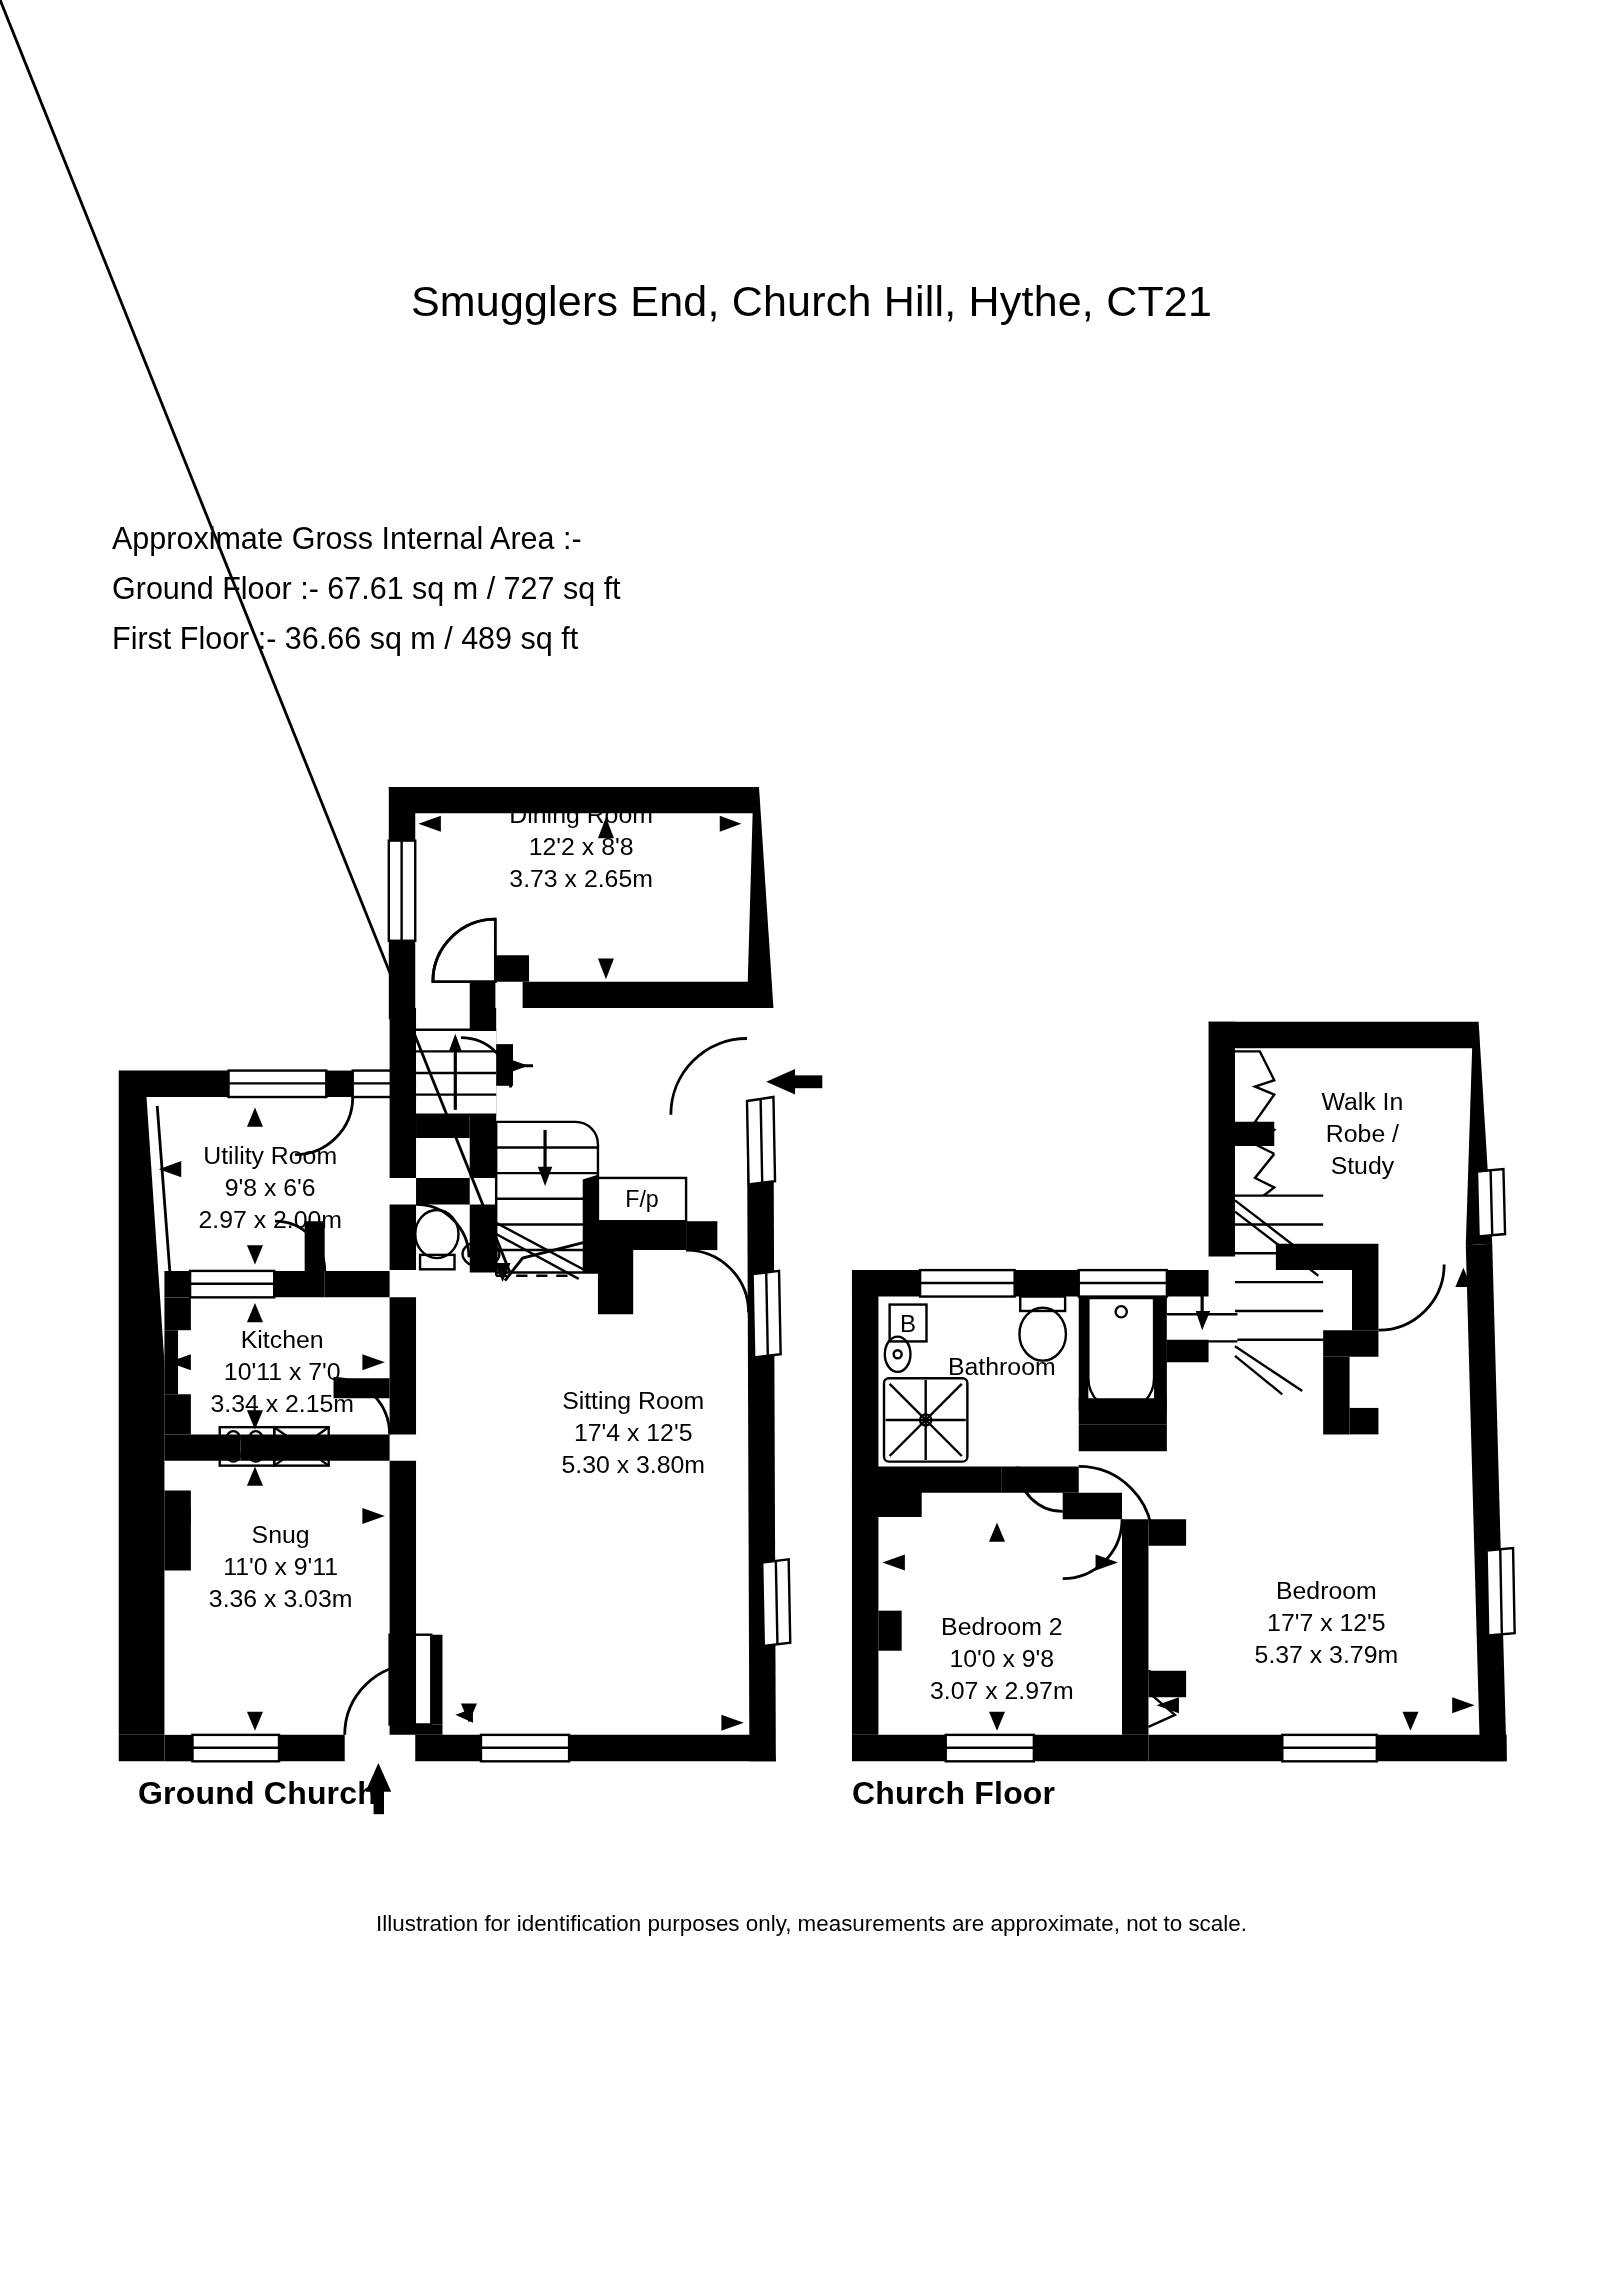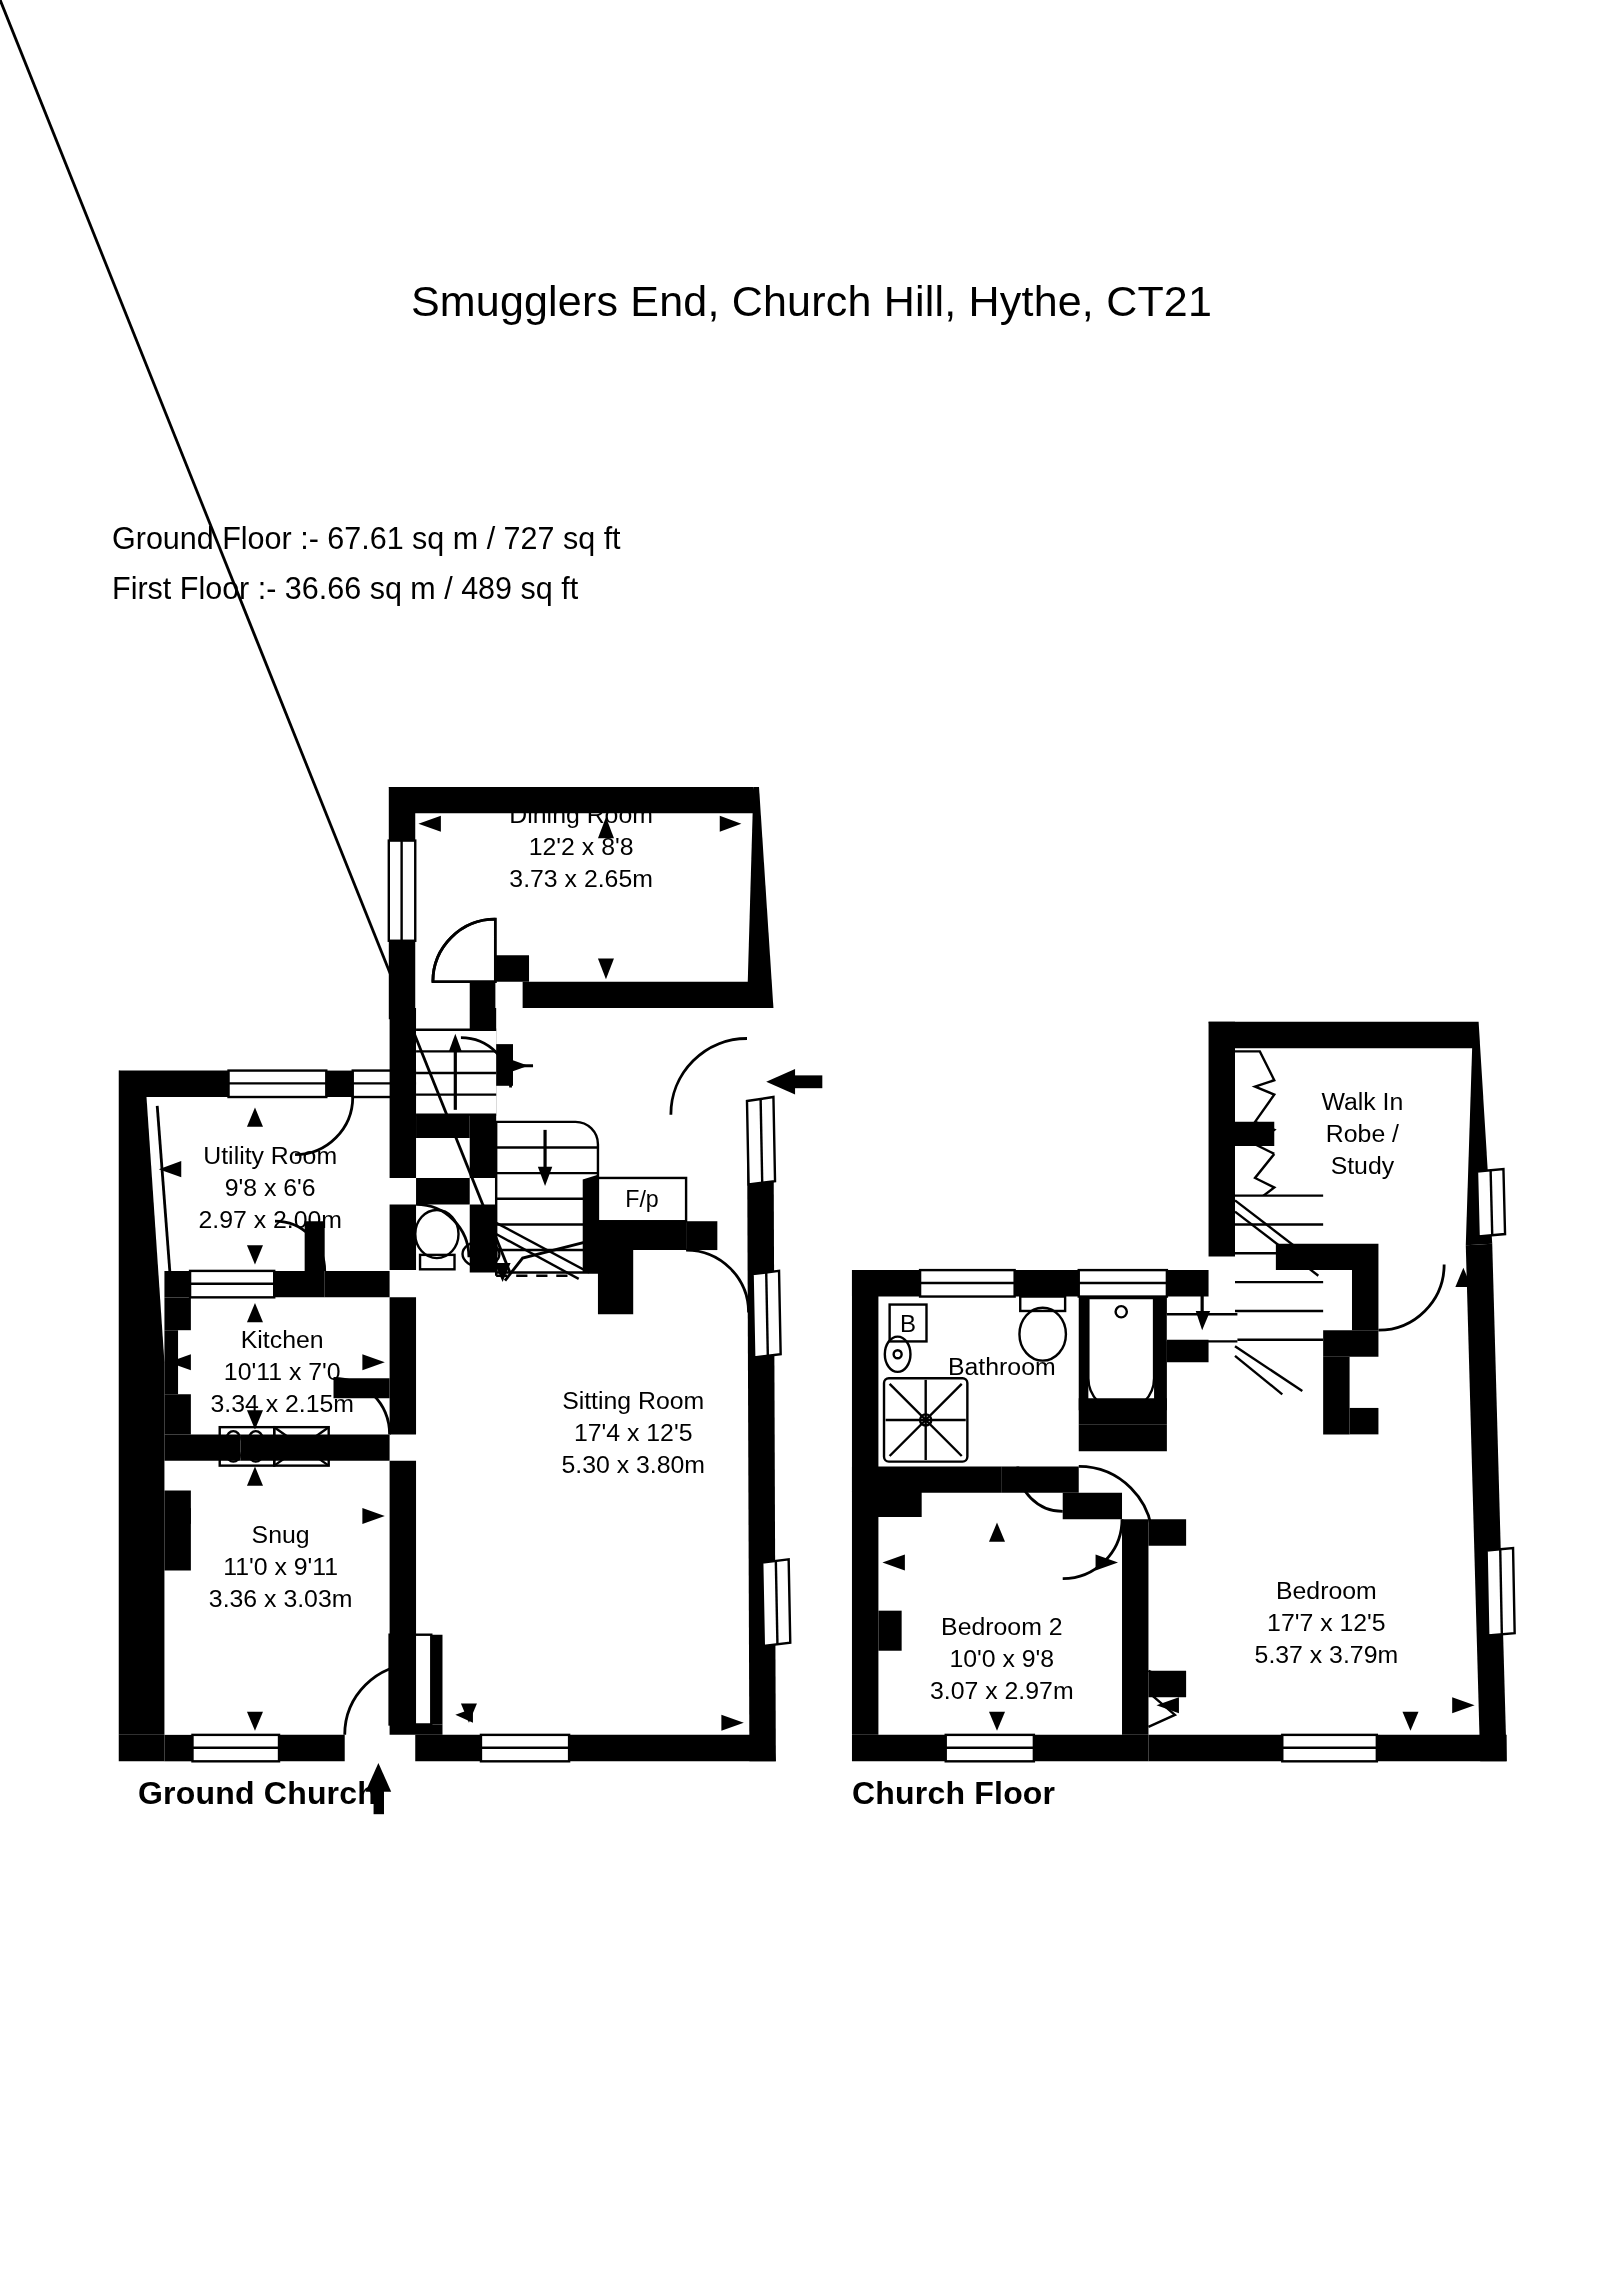--- a/index.html
+++ b/index.html
@@ -42,28 +42,30 @@
   .btxt{font-family:"Liberation Sans",sans-serif;font-size:30px;text-anchor:middle;fill:#000;}
 </style>
 </head>
 <body>
 
 <div class="page">
 
   <div id="title">Smugglers End, Church Hill, Hythe, CT21</div>
 
   <div id="areas">
+    <div>Approximate Gross Internal Area :-</div>
     <div>Ground Floor :- 67.61 sq m / 727 sq ft</div>
     <div>First Floor :- 36.66 sq m / 489 sq ft</div>
   </div>
 
   <div class="floor-label" id="gf-label">Ground Church</div>
   <div class="floor-label" id="ff-label">Church Floor</div>
 
   <div id="footer">
+    <div>Illustration for identification purposes only, measurements are approximate, not to scale.</div>
   </div>
 
   <svg id="plan" viewBox="0 0 2025 2864">
 
     <g>
 
       <polygon class="wall" points="485,982 940,982 947,1015 492,1015"></polygon>
 
       <polygon class="wall" points="485,982 518,982 518,1049 485,1049"></polygon>
 

